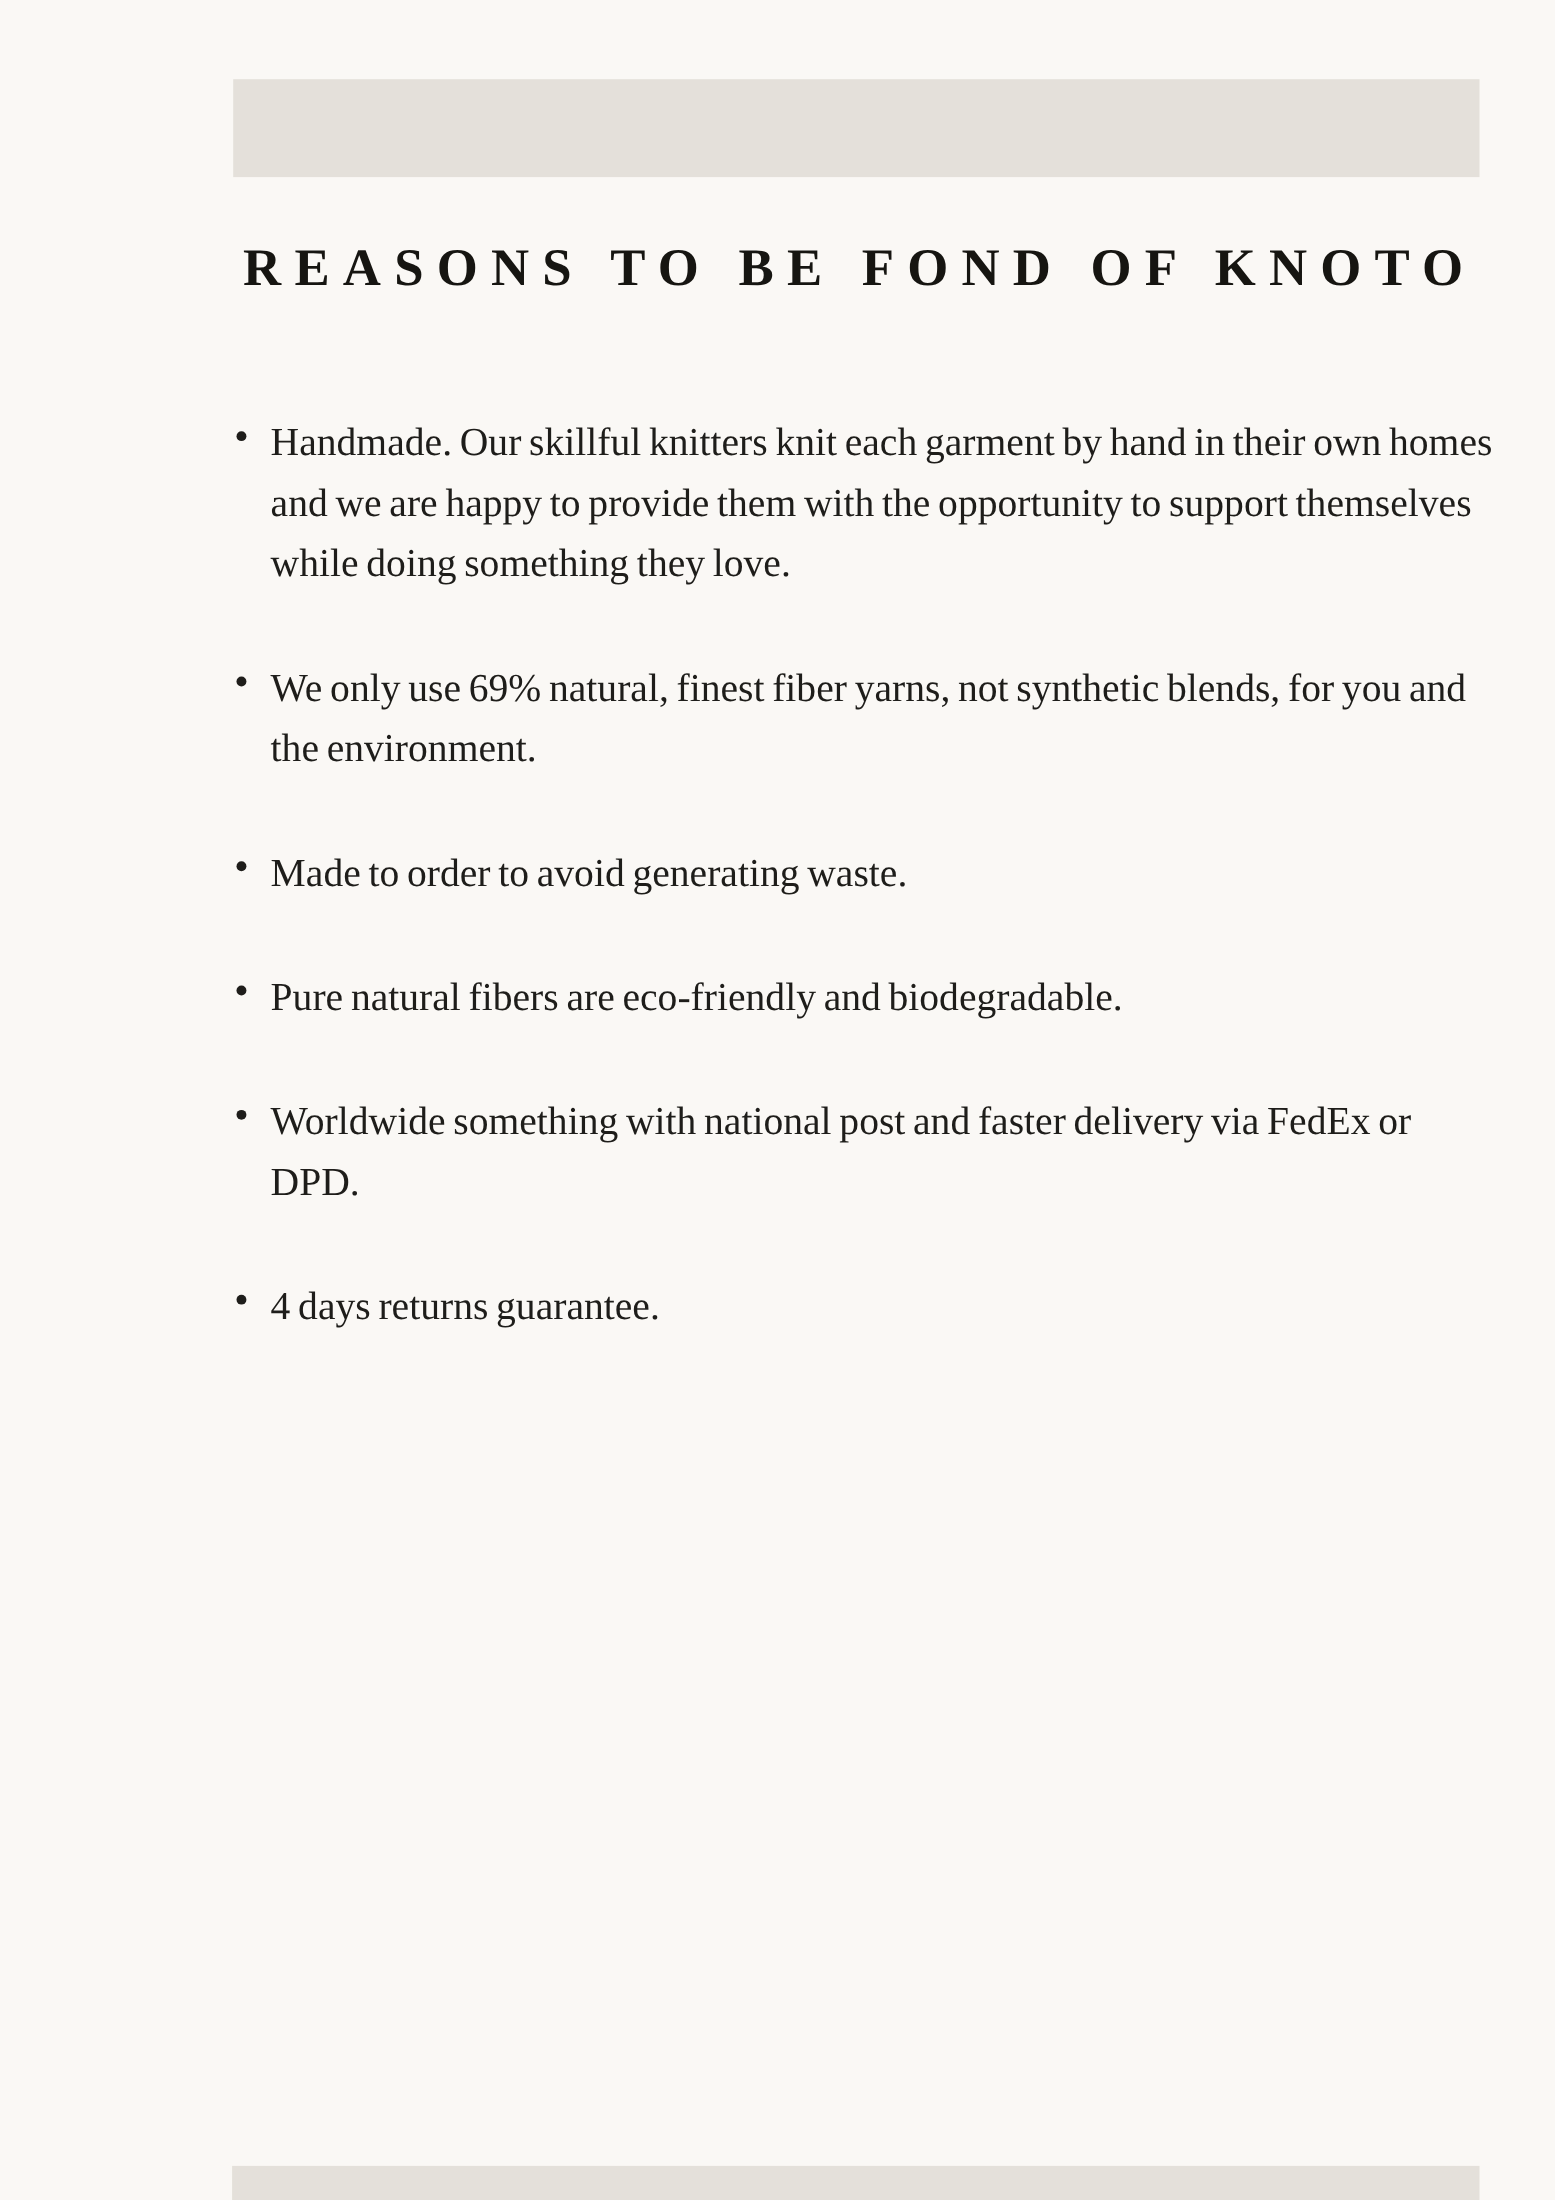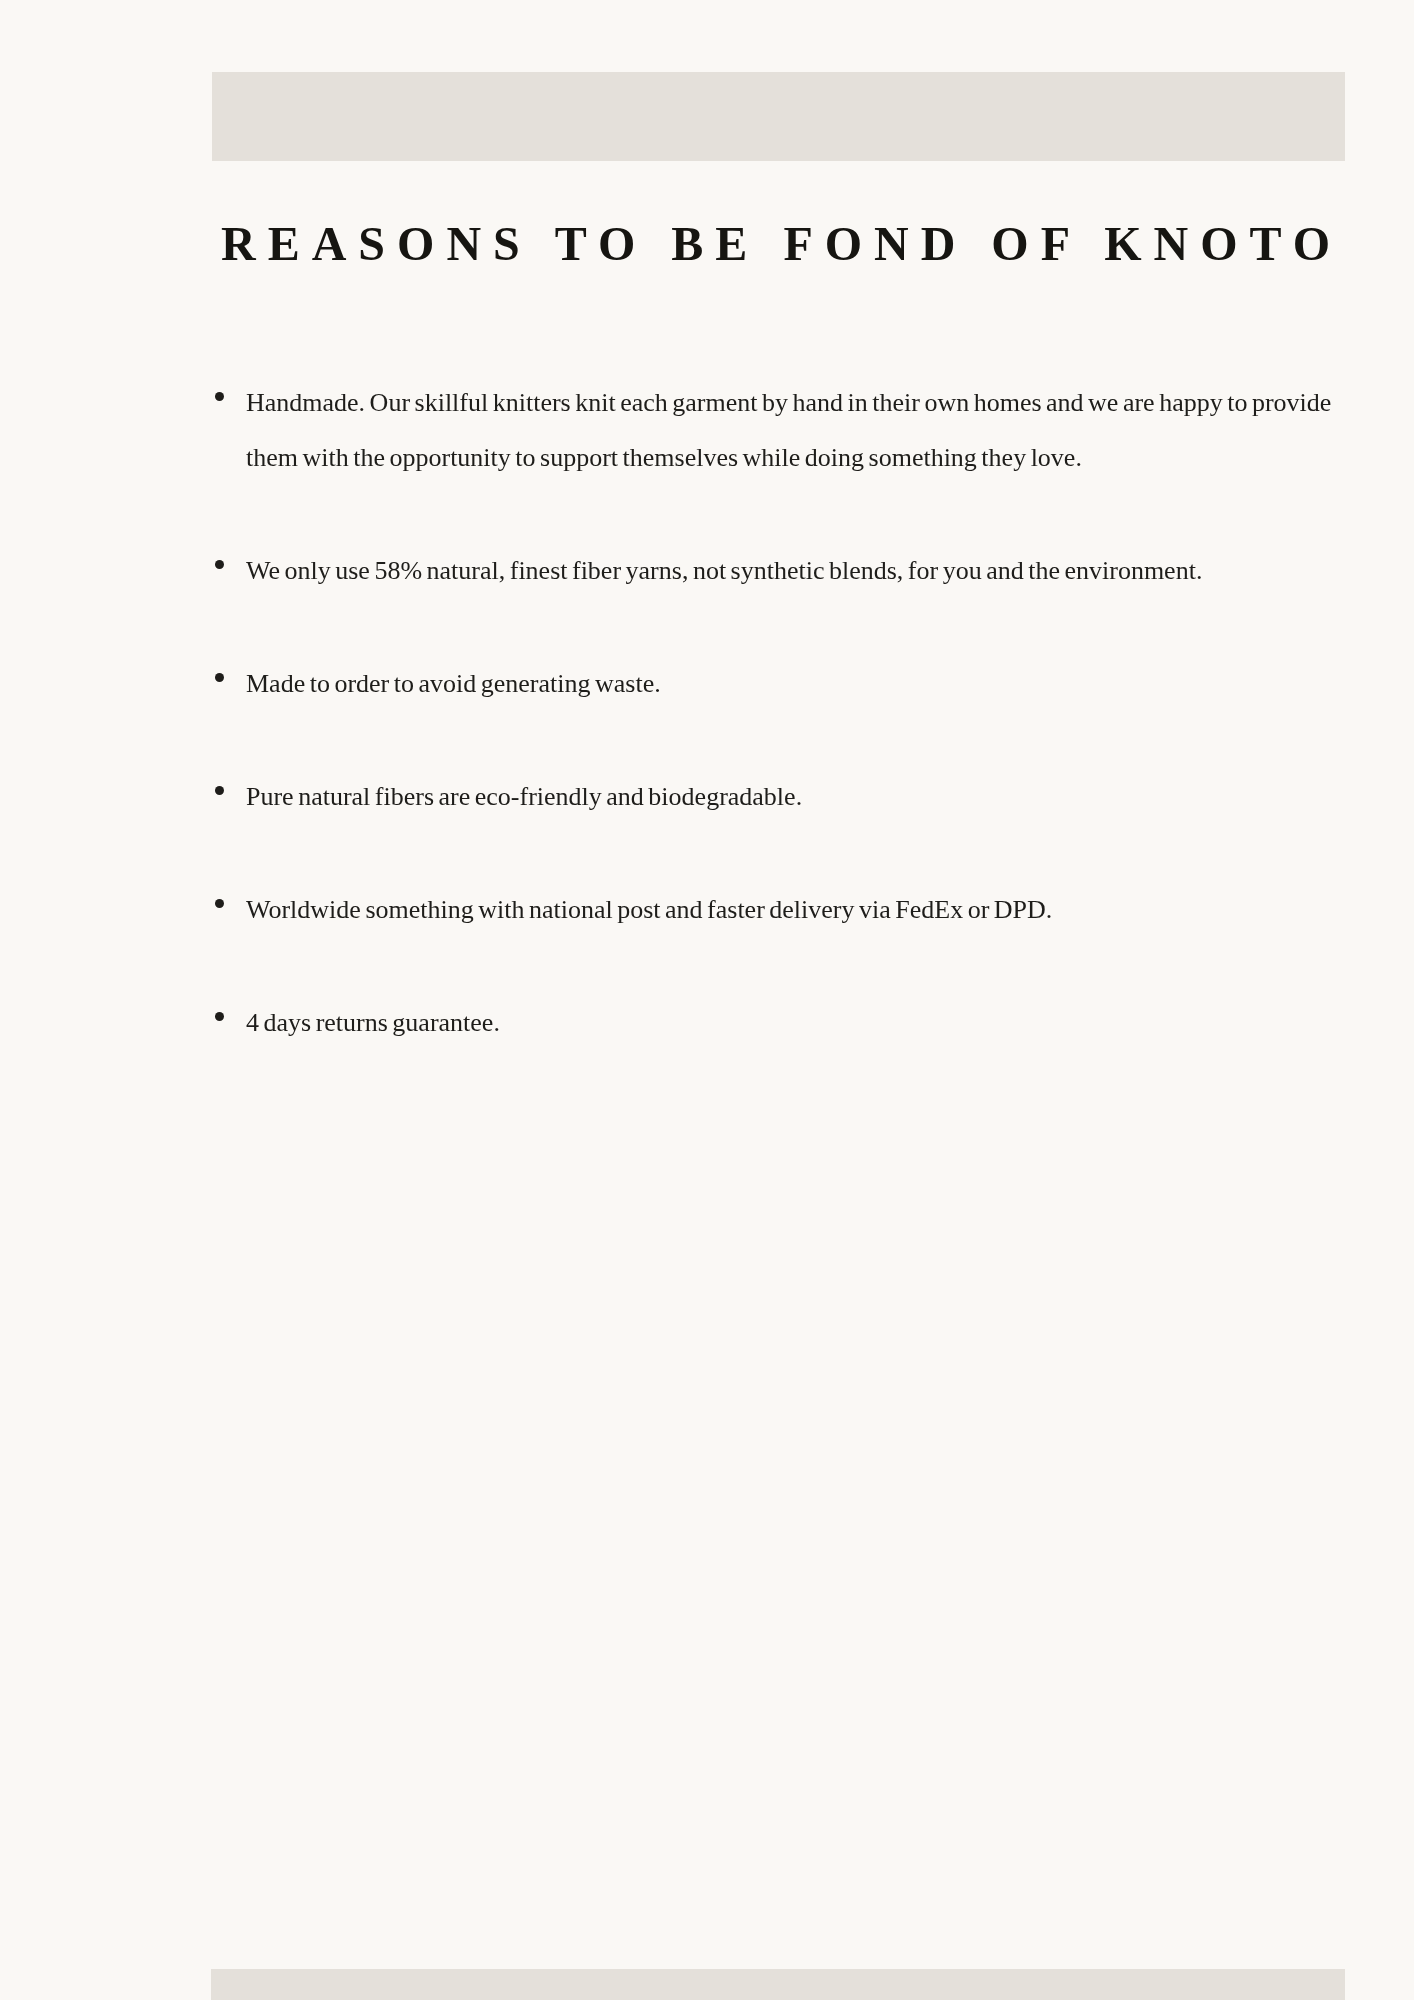--- a/index.html
+++ b/index.html
@@ -45,21 +45,21 @@
     letter-spacing: 12px;
     color: var(--title);
     white-space: nowrap;
   }
   .bullets {
     position: absolute;
     left: 150px;
     top: 279px;
     width: 1160px;
     list-style: none;
-    font-size: 26px;
+    font-size: 36px;
     line-height: 55px;
     word-spacing: -2px;
     color: var(--text);
   }
   .bullets li {
     position: relative;
     margin-bottom: 50px;
   }
   .bullets li::before {
     content: "";
@@ -73,20 +73,20 @@
   }
 </style>
 </head>
 <body>
 
 <div class="page">
   <div class="band band-top"></div>
   <h1 class="title">REASONS TO BE FOND OF KNOTO</h1>
   <ul class="bullets">
       <li>Handmade. Our skillful knitters knit each garment by hand in their own homes and we are happy to provide them with the opportunity to support themselves while doing something they love.</li>
-      <li>We only use 58% natural, finest fiber yarns, not synthetic blends, for you and the environment.</li>
+      <li>We only use 69% natural, finest fiber yarns, not synthetic blends, for you and the environment.</li>
       <li>Made to order to avoid generating waste.</li>
       <li>Pure natural fibers are eco-friendly and biodegradable.</li>
       <li>Worldwide something with national post and faster delivery via FedEx or DPD.</li>
       <li>4 days returns guarantee.</li>
     </ul>
   <div class="band band-bottom"></div>
 </div>
 
 </body></html>

